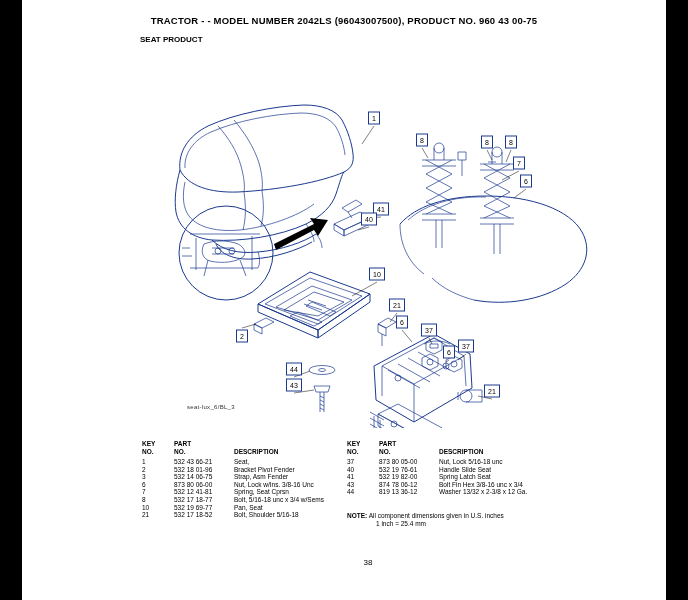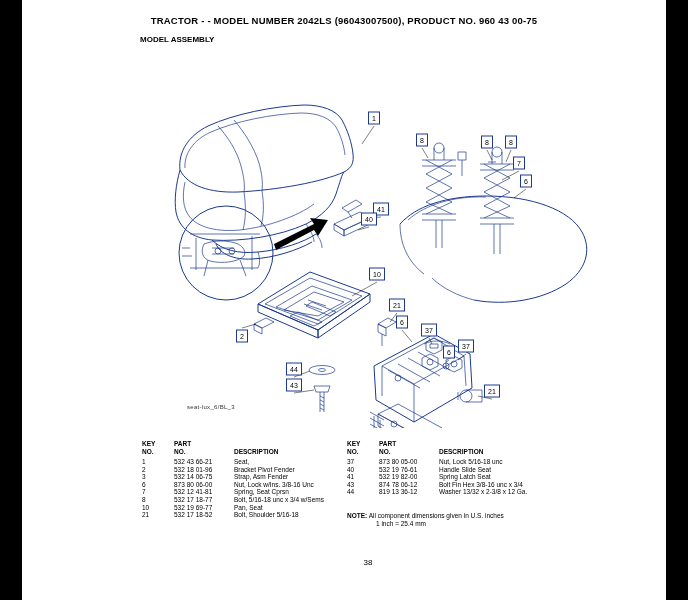--- a/index.html
+++ b/index.html
@@ -105,21 +105,21 @@
   .leader { fill: none; stroke: #000; stroke-width: 0.5; }
   .cbox { fill: #ffffff; stroke: #1b3a8f; stroke-width: 1; }
   .cnum { font-family: "Liberation Sans", sans-serif; font-size: 7px; fill: #000; text-anchor: middle; }
 </style>
 </head>
 <body>
 
 <div id="page">
 
   <div class="hdr">TRACTOR - -  MODEL NUMBER 2042LS (96043007500), PRODUCT NO. 960 43 00-75</div>
-  <div class="hdr2">MODEL ASSEMBLY</div>
+  <div class="hdr2">SEAT PRODUCT</div>
 
   <div id="art">
     <svg width="644" height="380" viewBox="0 0 644 380" xmlns="http://www.w3.org/2000/svg">
 
       <g>
         <path class="bl" d="M158 122 C156 104 166 88 186 78 C212 66 252 58 282 57 C300 57 314 62 320 72
                              C326 83 330 96 331 106 C332 114 330 120 322 124
                              C300 134 256 142 216 144 C188 145 166 138 158 122 Z"></path>
         <path class="bl2" d="M163 120 C162 106 171 92 189 84 C214 73 250 66 279 65 C296 65 308 70 314 79
                              C319 88 322 98 323 107"></path>

